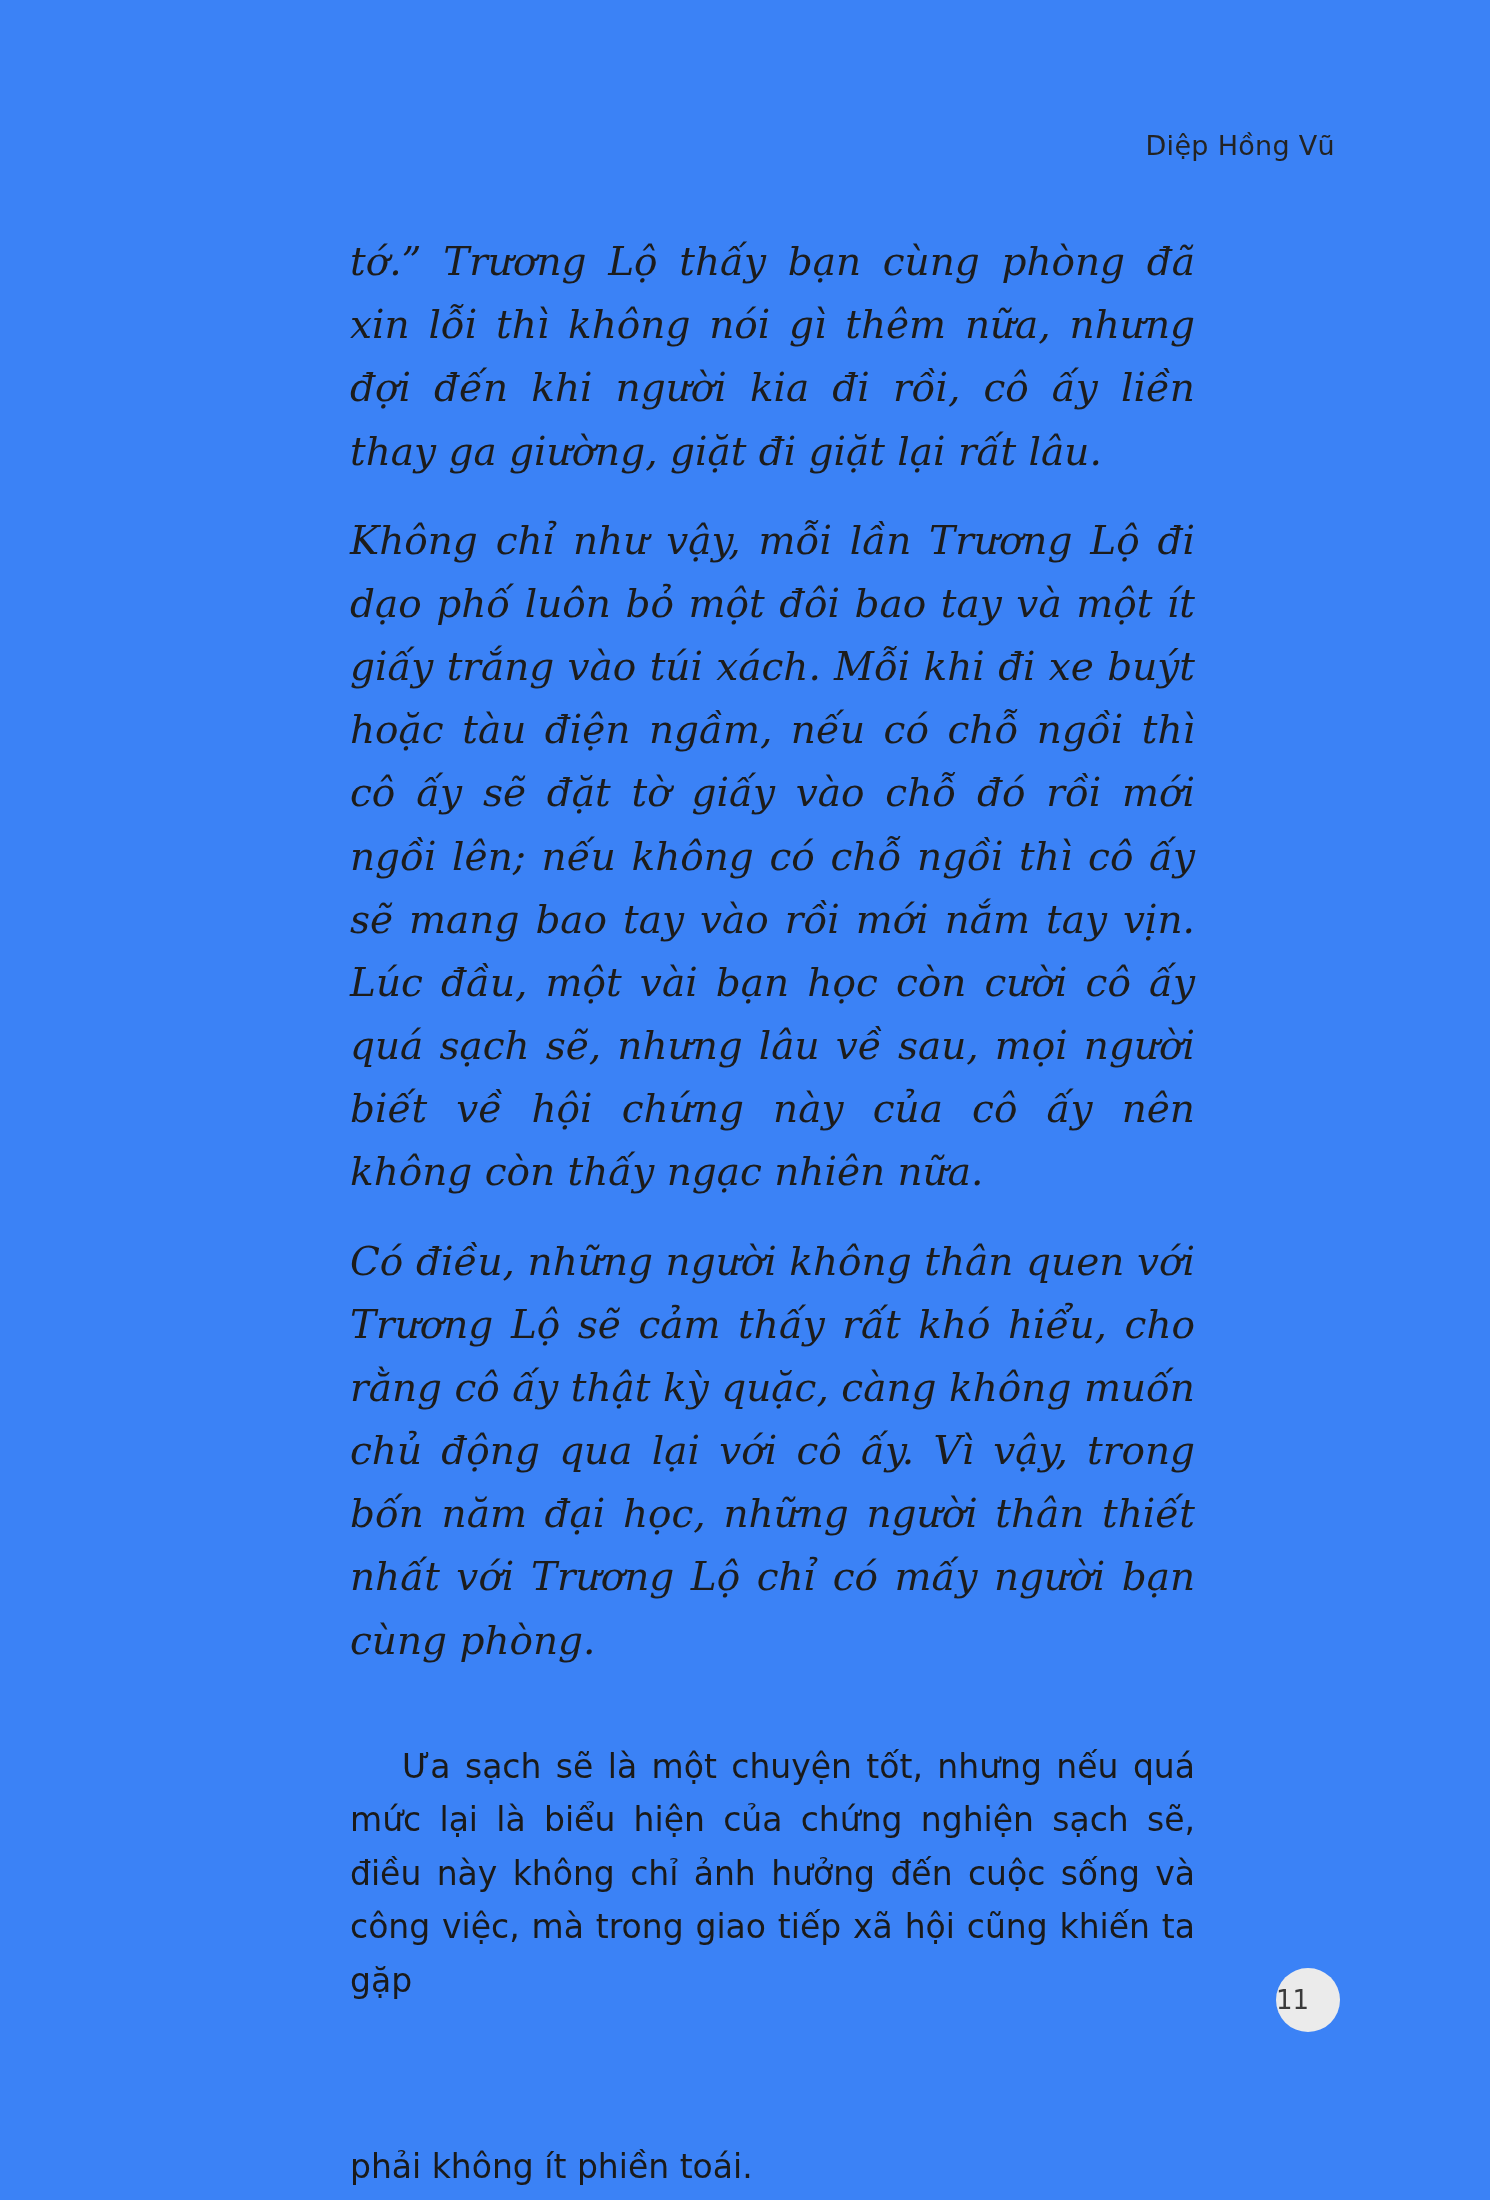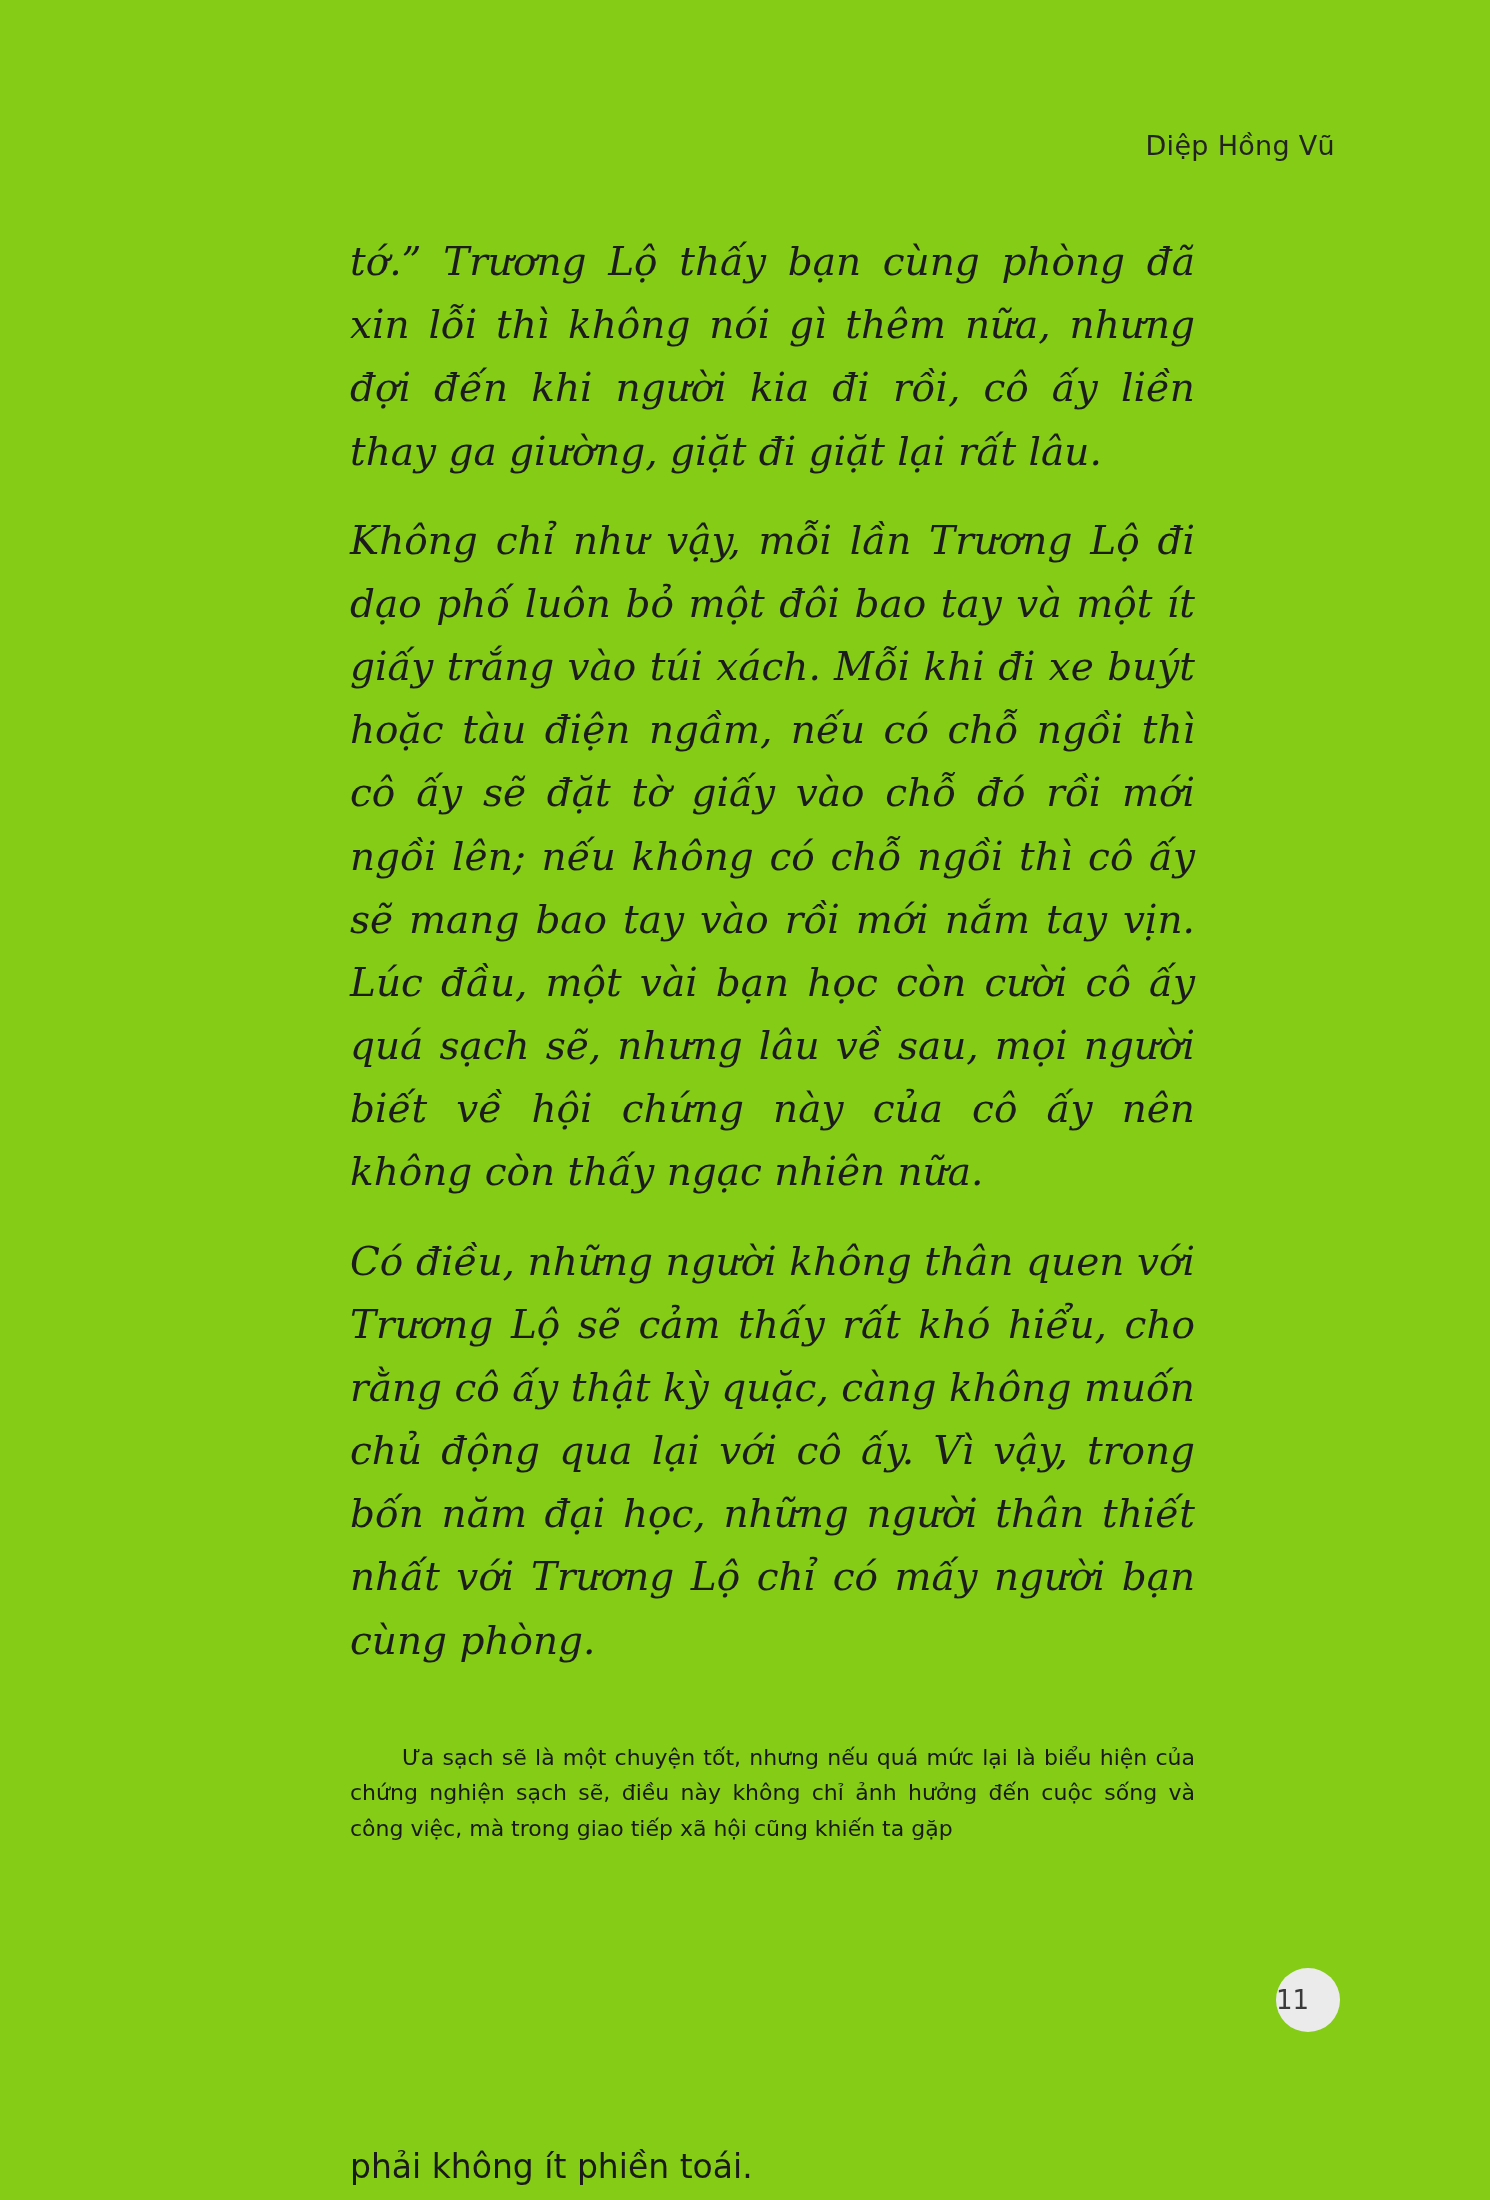--- a/index.html
+++ b/index.html
@@ -11,21 +11,21 @@
     width: 1490px;
     height: 2200px;
     position: relative;
     font-family: "DejaVu Sans", sans-serif;
     color: #1a1a1a;
     overflow: hidden;
   }
   .page {
     position: absolute;
     inset: 0;
-    background: #84cc16;
+    background: #3b82f6;
   }
   .running-head {
     position: absolute;
     top: 130px;
     right: 155px;
     font-family: "DejaVu Sans", sans-serif;
     font-size: 27px;
     letter-spacing: 0.3px;
     color: #232323;
     white-space: nowrap;
@@ -48,21 +48,21 @@
     text-align: justify;
     text-justify: inter-word;
     hyphens: none;
   }
   .italic-para.last-of-group {
     margin-bottom: 48px;
   }
   .roman-para {
     font-family: "DejaVu Sans", sans-serif;
     font-style: normal;
-    font-size: 22px;
+    font-size: 33px;
     line-height: 1.62;
     color: #1a1a1a;
     text-align: justify;
     text-indent: 52px;
     margin-top: 68px;
   }
   .folio {
     position: absolute;
     right: 150px;
     bottom: 168px;

